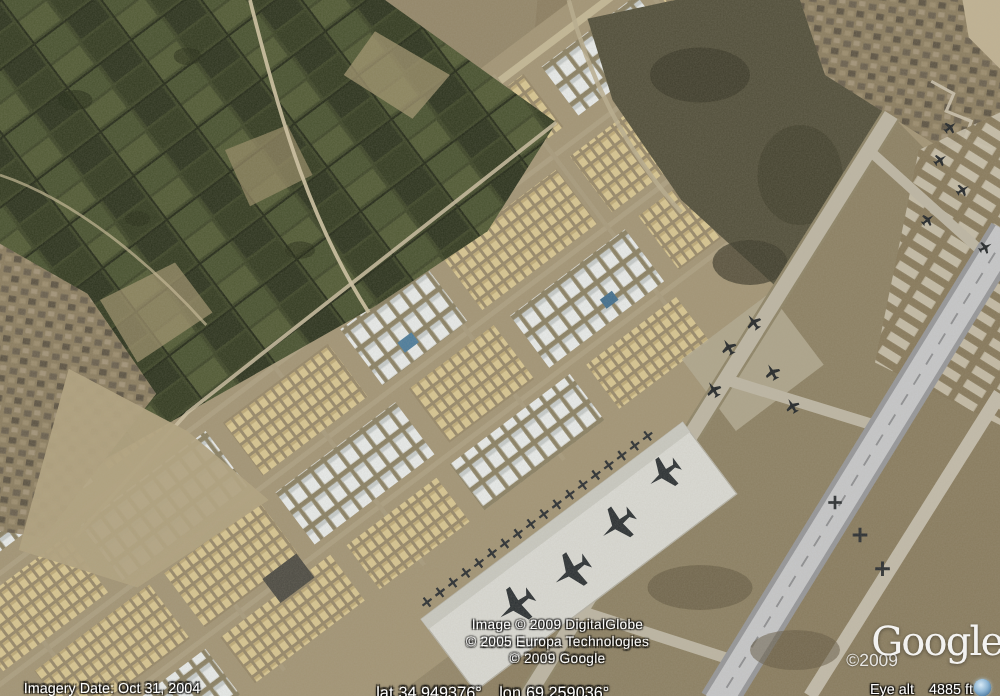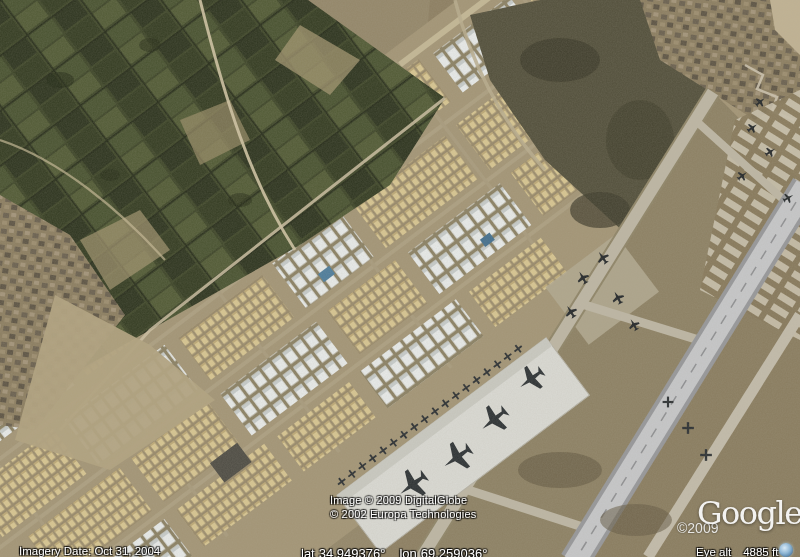--- a/index.html
+++ b/index.html
@@ -4,21 +4,21 @@
 <style>
   html,body{margin:0;padding:0;background:#222;}
   .stage{
     position:relative;width:800px;height:557px;overflow:hidden;
     font-family:"Liberation Sans",sans-serif;background:#94876a;cursor:default;
   }
   .stage svg{position:absolute;left:0;top:0;}
   .ovl{position:absolute;color:#fff;white-space:nowrap;
     text-shadow:-1px -1px 1px rgba(0,0,0,.8),1px -1px 1px rgba(0,0,0,.8),
                 -1px 1px 1px rgba(0,0,0,.8),1px 1px 1px rgba(0,0,0,.8);}
-  .copyblock{left:330px;top:494px;width:232px;
+  .copyblock{left:330px;top:494px;width:232px;text-align:center;
     font-size:11px;line-height:13.5px;letter-spacing:.2px;opacity:.95;}
   .imagery-date{left:3px;top:545px;font-size:11.5px;padding-left:16px;}
   .latlon{left:301px;top:546px;font-size:13px;}
   .latlon .val{margin-right:14px;margin-left:4px;}
   .eyealt{left:696px;top:546px;font-size:11.5px;}
   .eyealt .val{margin-left:12px;}
   .gwm{left:676px;top:496px;}
   .gwm .c{position:absolute;left:1px;top:24px;font-size:14px;color:rgba(255,255,255,.85);
     text-shadow:0 0 2px rgba(0,0,0,.6);}
   .gwm .logo{position:absolute;left:21px;top:0;font-family:"DejaVu Serif",serif;
@@ -243,21 +243,22 @@
     </g>
 
     <ellipse cx="560" cy="470" rx="42" ry="18" fill="#645a43" opacity="0.6"></ellipse>
     <ellipse cx="636" cy="520" rx="36" ry="16" fill="#645a43" opacity="0.55"></ellipse>
 
     <rect width="800" height="557" filter="url(#fGrain)" opacity="0.45"></rect>
   </svg>
 
   <div class="ovl copyblock">
     <div>Image © 2009 DigitalGlobe</div>
-    <div>© 2002 Europa Technologies</div>
+    <div>© 2005 Europa Technologies</div>
+    <div>© 2009 Google</div>
   </div>
 
   <div class="ovl imagery-date">Imagery Date: Oct 31, 2004</div>
 
   <div class="ovl latlon">
     <span>lat</span><span class="val">34.949376°</span><span>lon</span><span class="val">69.259036°</span>
   </div>
 
   <div class="ovl gwm">
     <span class="c">©2009</span>

